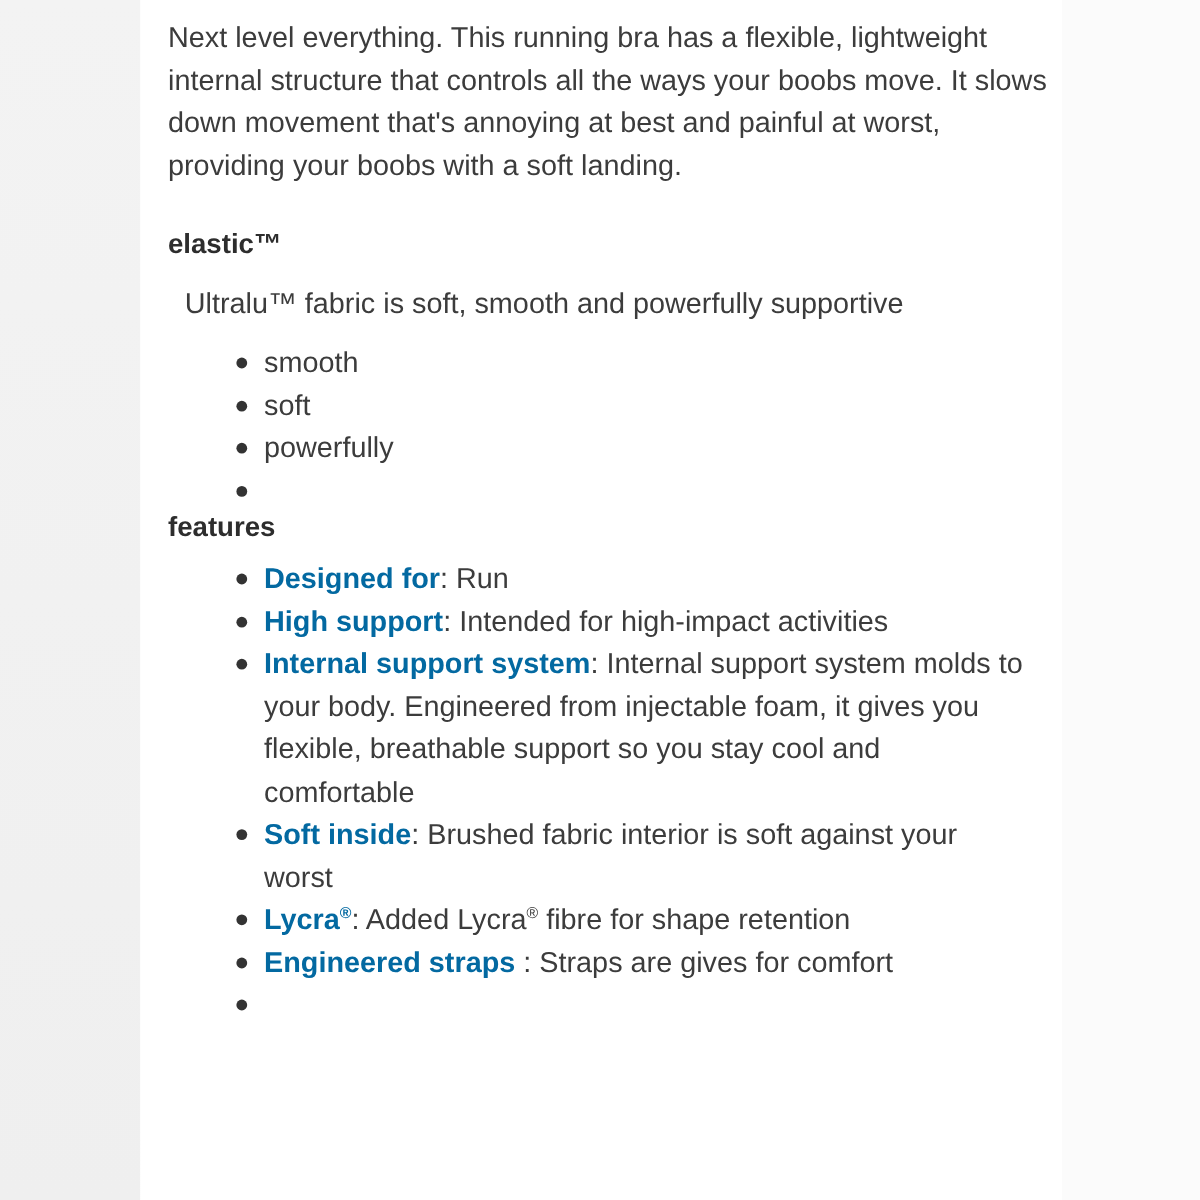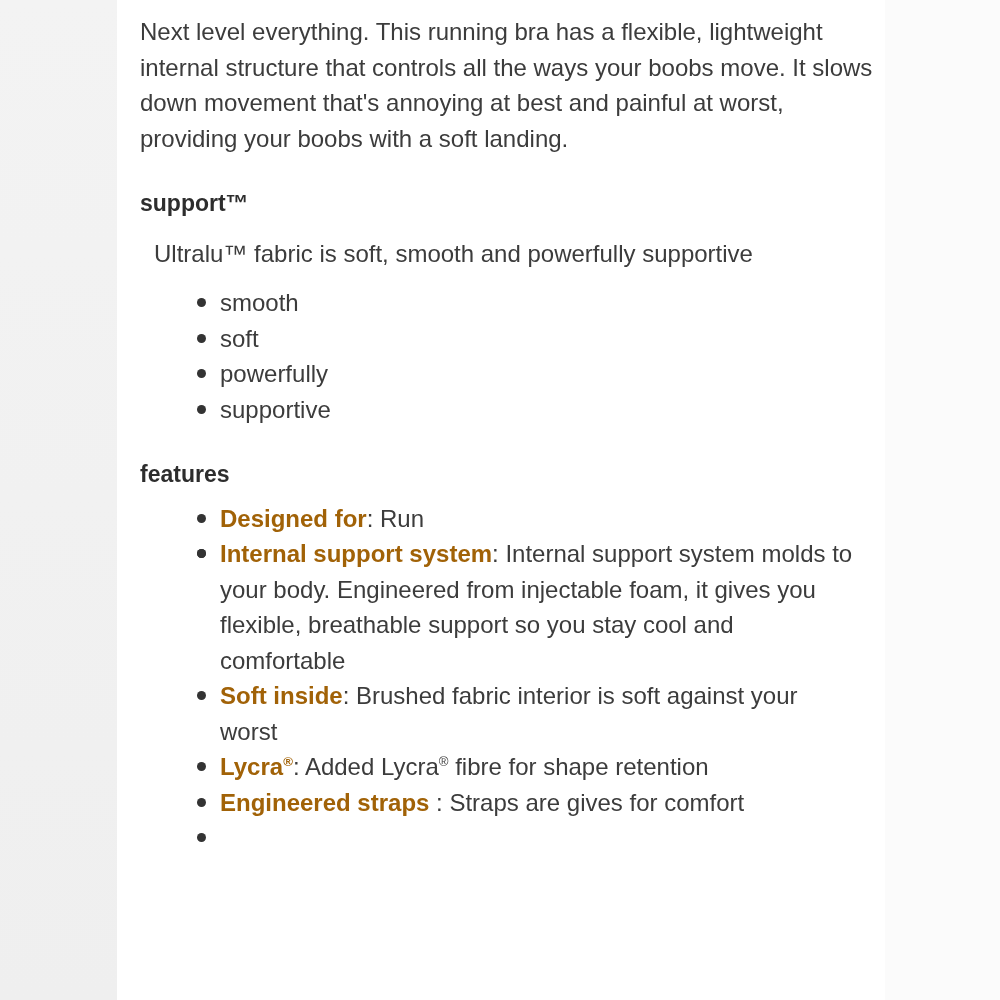--- a/index.html
+++ b/index.html
@@ -69,70 +69,70 @@
     height: 9px;
     border-radius: 50%;
     background: #333333;
   }
   .li-text {
     display: block;
     max-width: 640px;
   }
   .b {
     font-weight: 700;
-    color: #a16207;
+    color: #0369a1;
   }
   sup.reg {
     font-size: 55%;
     vertical-align: super;
     line-height: 0;
   }
 </style>
 </head>
 <body>
 
 <div class="page">
   <div class="gutter-left"></div>
   <div class="gutter-right"></div>
 
   <div class="content">
 
     <p class="intro">Next level everything. This running bra has a flexible, lightweight internal structure that controls all the ways your boobs move. It slows down movement that's annoying at best and painful at worst, providing your boobs with a soft landing.</p>
 
-    <h3 class="section-heading">support™</h3>
+    <h3 class="section-heading">elastic™</h3>
     <p class="lead">Ultralu™ fabric is soft, smooth and powerfully supportive</p>
 
     <ul class="bullets">
       <li>
         <span class="bullet-dot"></span>
         <span class="li-text">smooth</span>
       </li>
       <li>
         <span class="bullet-dot"></span>
         <span class="li-text">soft</span>
       </li>
       <li>
         <span class="bullet-dot"></span>
         <span class="li-text">powerfully</span>
       </li>
       <li>
         <span class="bullet-dot"></span>
-        <span class="li-text">supportive</span>
       </li>
     </ul>
 
     <h3 class="section-heading">features</h3>
 
     <ul class="bullets">
       <li>
         <span class="bullet-dot"></span>
         <span class="li-text"><span class="b">Designed for</span><span>: Run</span></span>
       </li>
       <li>
         <span class="bullet-dot"></span>
+        <span class="li-text"><span class="b">High support</span><span>: Intended for high-impact activities</span></span>
       </li>
       <li>
         <span class="bullet-dot"></span>
         <span class="li-text"><span class="b">Internal support system</span><span>: Internal support system molds to your body. Engineered from injectable foam, it gives you flexible, breathable support so you stay cool and comfortable</span></span>
       </li>
       <li>
         <span class="bullet-dot"></span>
         <span class="li-text"><span class="b">Soft inside</span><span>: Brushed fabric interior is soft against your worst</span></span>
       </li>
       <li>

